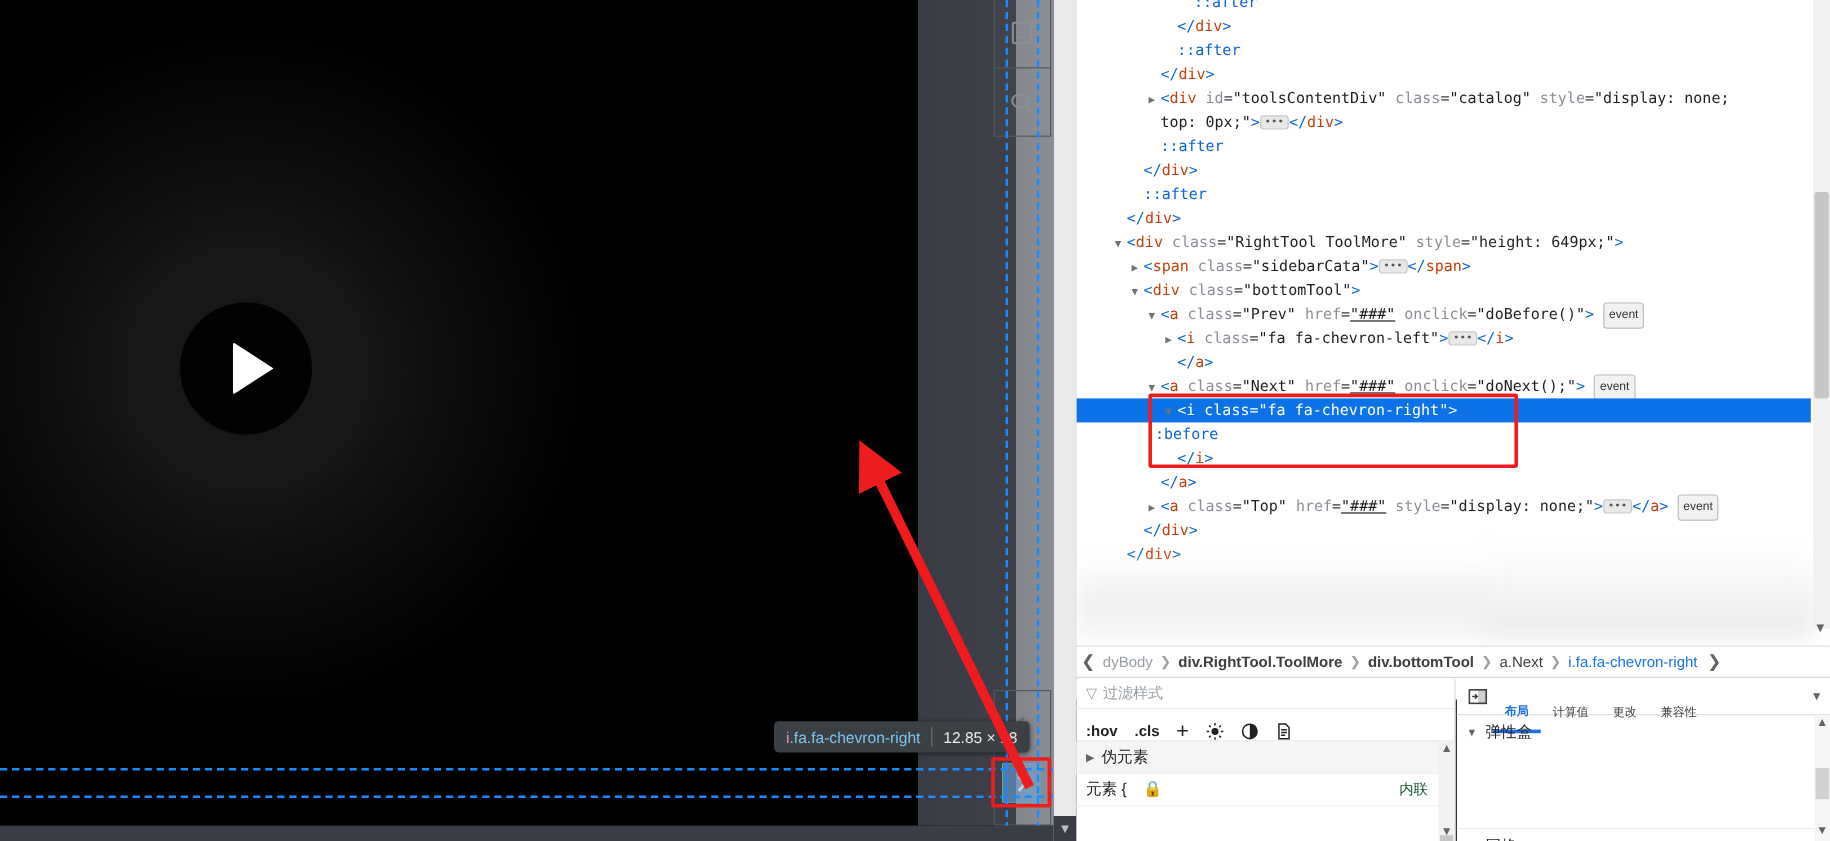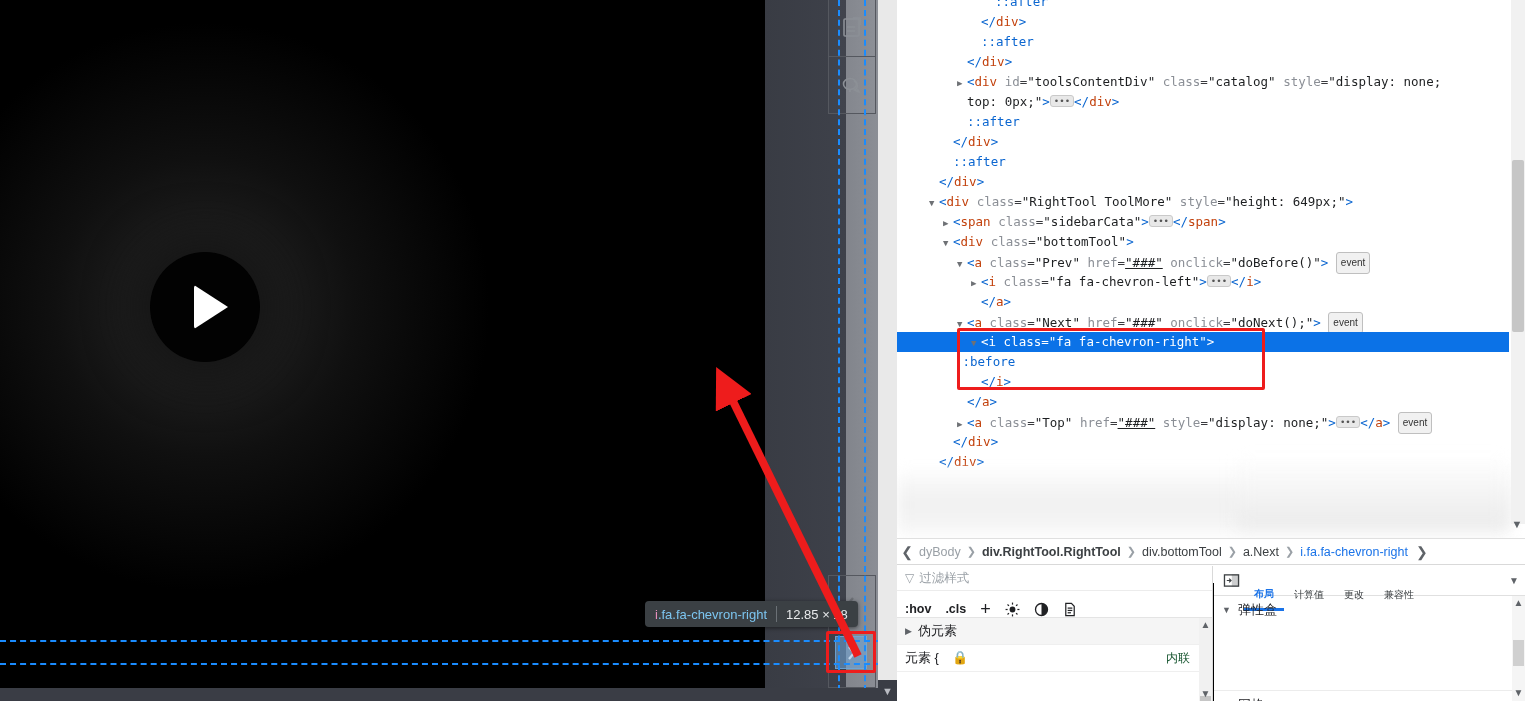--- a/index.html
+++ b/index.html
@@ -247,23 +247,23 @@
       <div id="dom-scroll-track">
         <div id="dom-scroll-thumb"></div>
       </div>
       <div id="dom-scroll-down">▼</div>
     </div>
 
     <div id="breadcrumb">
       <span class="bcarrow">❮</span>
       <span class="crumb first">dyBody</span>
       <span class="sep">❯</span>
-      <span class="crumb" style="font-weight:bold;">div.RightTool.RightTool</span>
+      <span class="crumb" style="font-weight:bold;">div.RightTool.ToolMore</span>
       <span class="sep">❯</span>
-      <span class="crumb" style="font-weight:normal;">div.bottomTool</span>
+      <span class="crumb" style="font-weight:bold;">div.bottomTool</span>
       <span class="sep">❯</span>
       <span class="crumb">a.Next</span>
       <span class="sep">❯</span>
       <span class="crumb active">i.fa.fa-chevron-right</span>
       <span class="bcarrow" style="margin-left:2px;">❯</span>
     </div>
 
     <div id="styles-pane">
       <div id="filter-row">
         <span class="ficon">▽</span>

